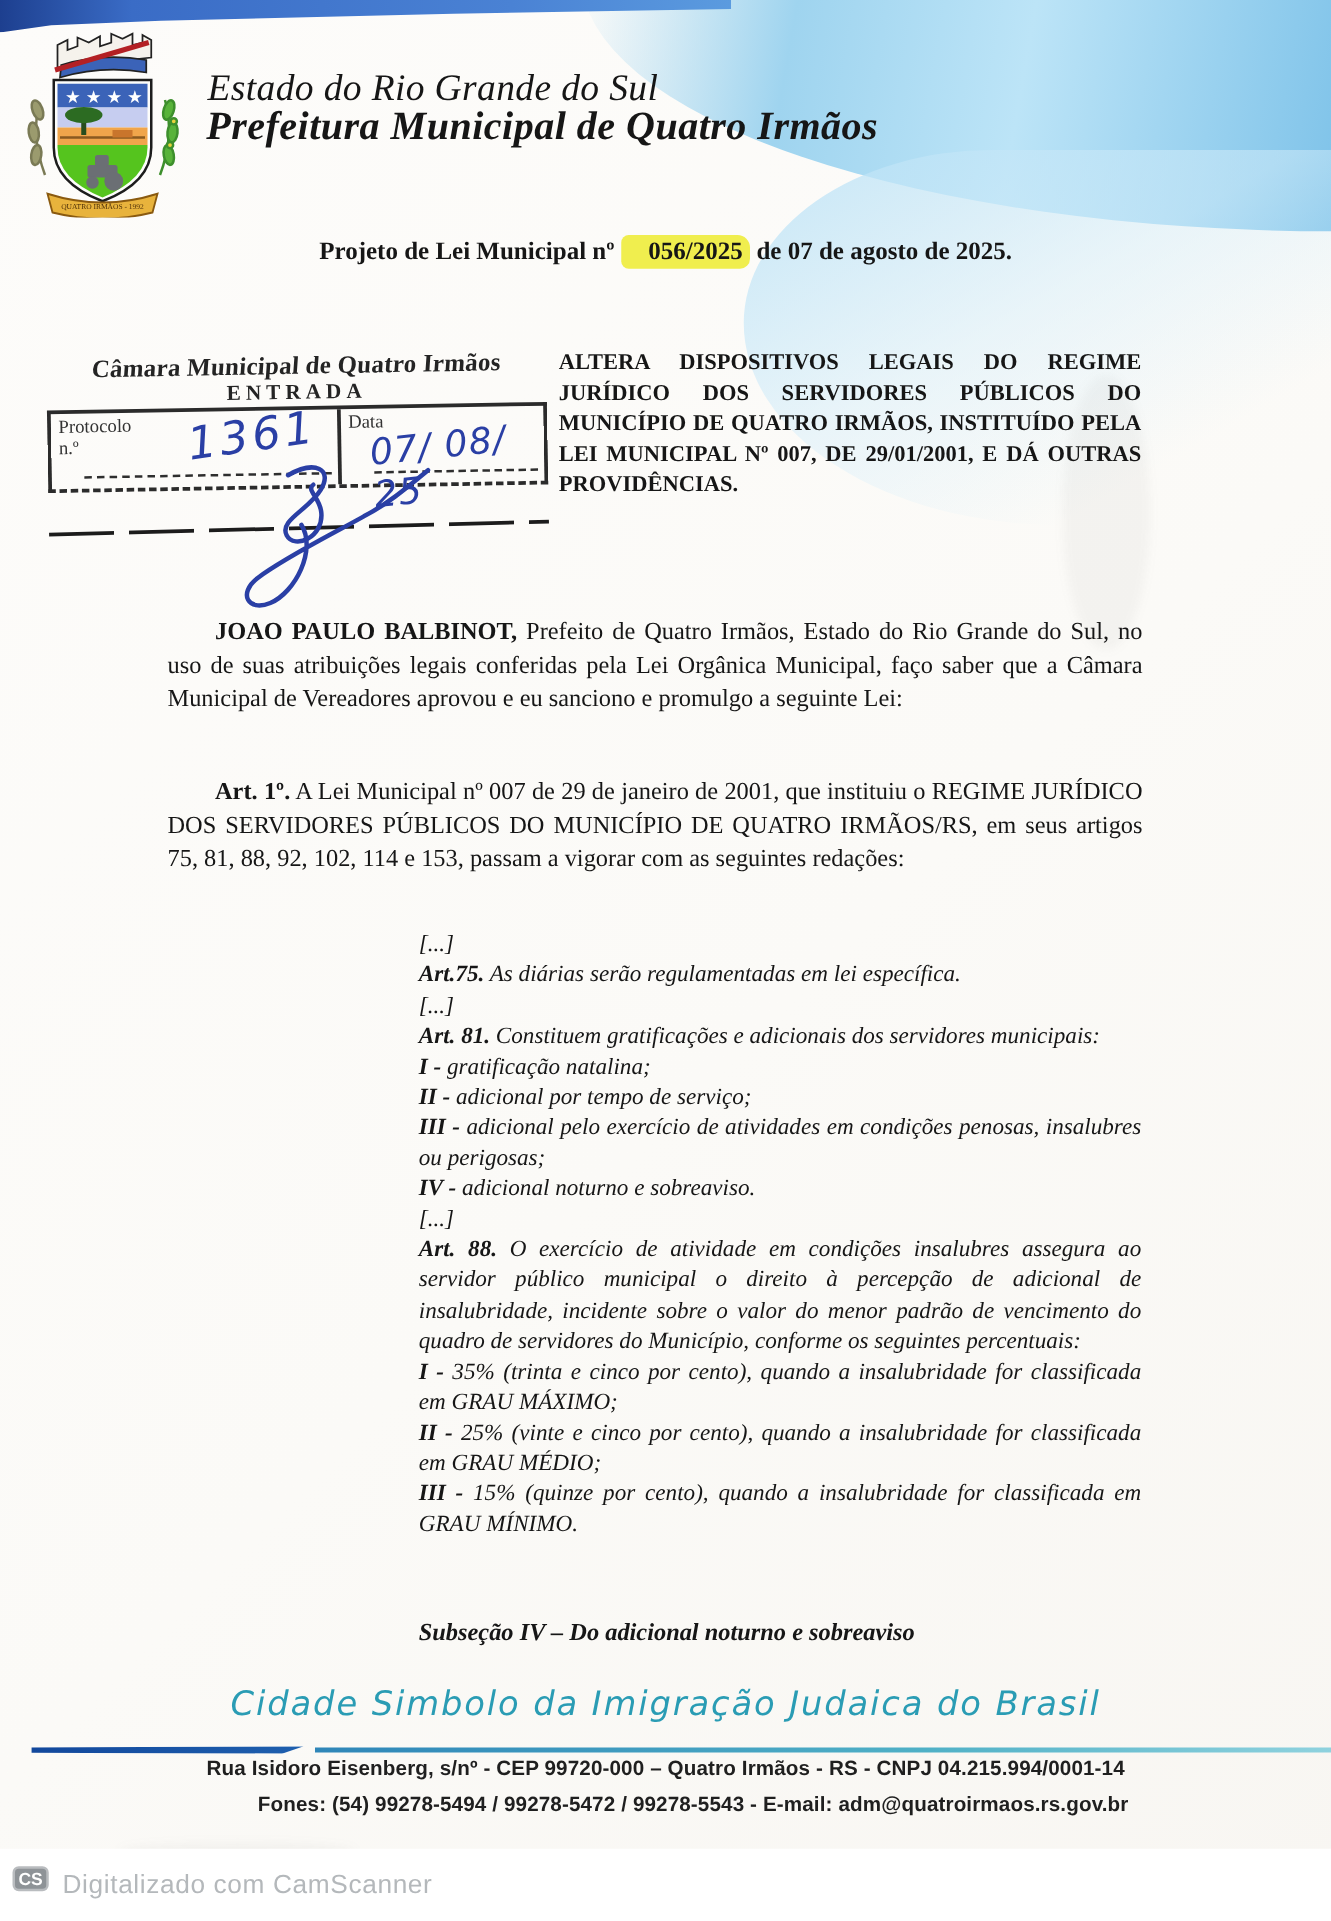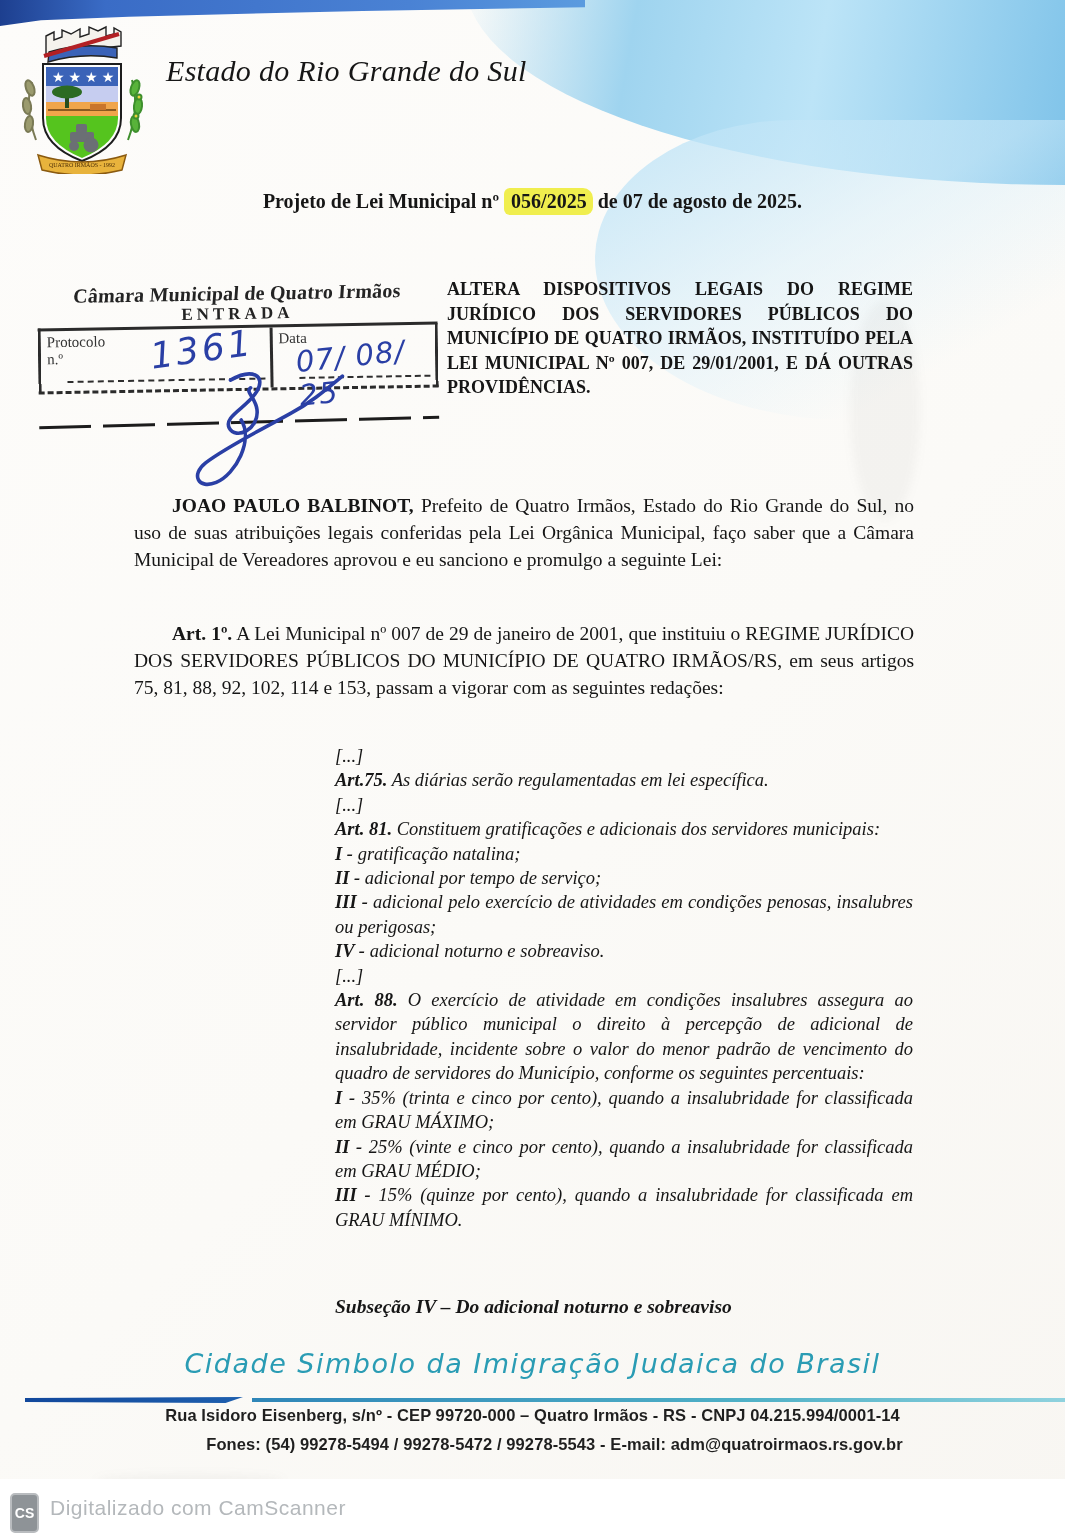--- a/index.html
+++ b/index.html
@@ -34,21 +34,21 @@
     position:absolute;left:0;top:0;width:585px;height:26px;
     background:linear-gradient(90deg,#1d3f8f 0%,#3a6cc6 18%,#4a82d4 70%,#5b9bdf 100%);
     clip-path:polygon(0 0,100% 0,100% 28%,62% 42%,22% 64%,7% 78%,0 100%);
   }
   .smudge{position:absolute;background:rgba(90,100,90,.05);filter:blur(4px);border-radius:50%;}
   
   .crest{position:absolute;left:16px;top:22px;}
   .state-line{position:absolute;left:166px;top:54px;font-style:italic;font-size:30px;letter-spacing:.3px;}
   .muni-line{position:absolute;left:165px;top:82px;font-style:italic;font-weight:700;font-size:32px;letter-spacing:.4px;}
   .doc-title{position:absolute;left:0;top:190px;width:100%;text-align:center;font-weight:700;font-size:20px;}
-  .doc-title mark{background:var(--highlight);padding:2px 6px 3px 7px;border-radius:6px 10px 8px 6px;color:inherit;}
+  .doc-title mark{background:var(--highlight);padding:2px 6px 3px 22px;border-radius:6px 10px 8px 6px;color:inherit;}
   
   .stamp{position:absolute;left:38px;top:282px;width:400px;transform:rotate(-1deg);color:#242424;}
   .stamp-title{font-weight:700;font-size:20px;text-align:center;transform:skewX(-5deg);letter-spacing:.2px;}
   .stamp-entrada{font-weight:700;font-size:17px;text-align:center;letter-spacing:4px;margin-top:-1px;}
   .stamp-box{border:3px solid #2b2b2b;border-bottom-style:dashed;display:flex;height:60px;margin-top:1px;}
   .stamp-cell{position:relative;padding:3px 6px;}
   .cell-proto{width:55%;border-right:3px solid #2b2b2b;}
   .cell-data{flex:1;}
   .stamp-label{font-size:15px;line-height:17px;color:#333;}
   .hand{
@@ -101,21 +101,21 @@
   .addr{
     position:absolute;left:0;width:100%;text-align:center;
     font-family:"Liberation Sans",sans-serif;font-weight:700;font-size:16.5px;color:#1f1f1f;
     letter-spacing:.1px;
   }
   .addr1{top:1406px;}
   .addr2{top:1435px;padding-left:22px;}
   
   .cs-strip{position:absolute;left:0;bottom:0;width:100%;height:58px;background:#fff;}
   .cs-badge{
-    position:absolute;left:10px;top:14px;width:29px;height:40px;border-radius:5px;
+    position:absolute;left:10px;top:14px;width:29px;height:20px;border-radius:5px;
     background:#8e9397;border:2px solid #b9bcbf;box-sizing:border-box;
     color:#fff;font-family:"Liberation Sans",sans-serif;font-weight:700;font-size:14px;
     display:flex;align-items:center;justify-content:center;
   }
   .cs-text{
     position:absolute;left:50px;top:17px;color:var(--watermark-gray);
     font-family:"Liberation Sans",sans-serif;font-size:21px;letter-spacing:.5px;
   }
 </style>
 </head>
@@ -175,20 +175,21 @@
       <circle cx="58" cy="124" r="5"></circle>
     </g>
 
     <g>
       <path d="M22 133 Q66 147 110 133 L106 148 Q66 158 26 148 Z" fill="#e8b33c" stroke="#8a5a10" stroke-width="1.5"></path>
       <text x="66" y="145" font-size="6" text-anchor="middle" fill="#4d2f08">QUATRO IRMÃOS - 1992</text>
     </g>
   </svg>
 
   <div class="state-line">Estado do Rio Grande do Sul</div>
+  <div class="muni-line">Prefeitura Municipal de Quatro Irmãos</div>
 
   <div class="doc-title">
     <span>Projeto de Lei Municipal nº </span><mark>056/2025</mark><span> de 07 de agosto de 2025.</span>
   </div>
 
   <div class="stamp">
     <div class="stamp-title">Câmara Municipal de Quatro Irmãos</div>
     <div class="stamp-entrada">ENTRADA</div>
     <div class="stamp-box">
       <div class="stamp-cell cell-proto">

